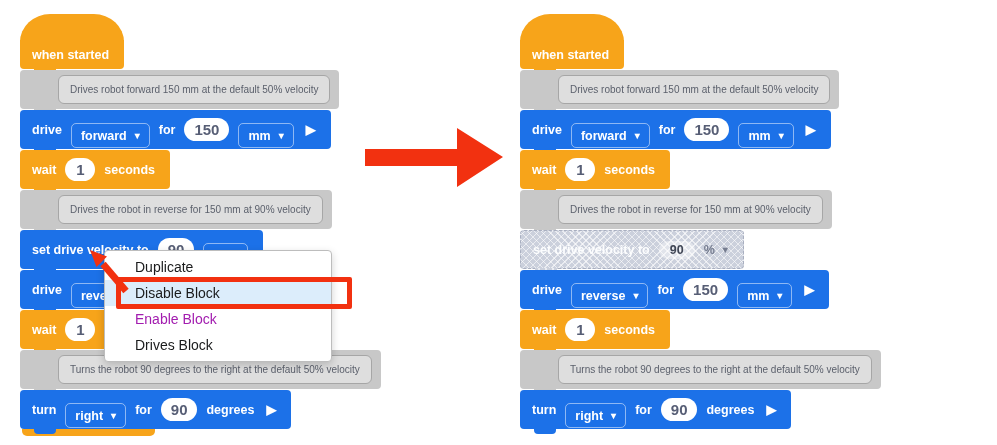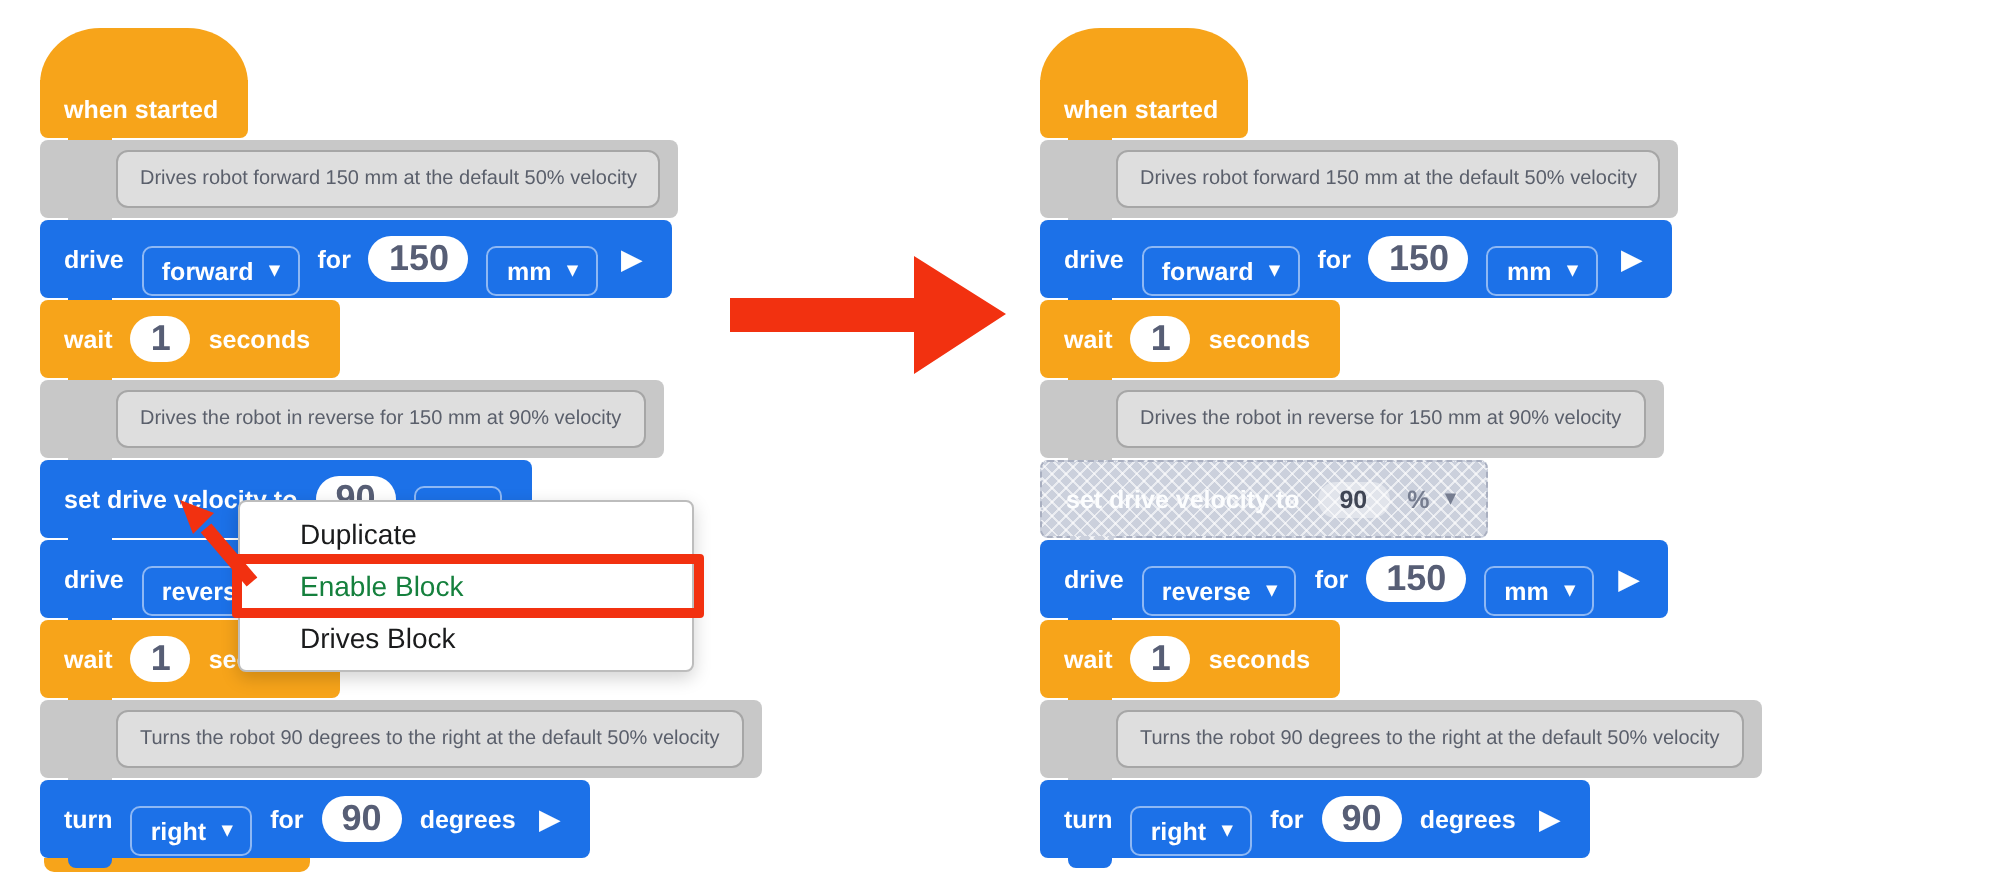--- a/index.html
+++ b/index.html
@@ -37,21 +37,21 @@
   .blk.orange{background:var(--orange);}
   .blk.blue{background:var(--blue);}
   .blk.hat{height:29px; border-radius:0 0 4px 4px;}
   .blk.hat::before{
     content:""; position:absolute; left:0; top:-26px; width:100%; height:28px;
     background:inherit; border-radius:55% 55% 0 0 / 190% 190% 0 0;
   }
   .oval{
     background:#fff; color:var(--field-text); border-radius:14px; min-width:30px;
     padding:0 10px; height:23px; display:inline-flex; align-items:center; justify-content:center;
-    font-weight:600; font-size:18px;
+    font-weight:600; font-size:15px;
   }
   .dd{
     border:1px solid rgba(255,255,255,0.5); border-radius:5px; height:25px; padding:0 9px;
     display:inline-flex; align-items:center; gap:8px; font-weight:600;margin-top:12px;
   }
   .caret{font-size:10px; line-height:1;}
   .play{font-size:13px; margin-left:3px; line-height:1;}
 
   
   .wrap{
@@ -91,28 +91,28 @@
     color:#767D90; display:inline-flex; gap:8px; align-items:center; font-weight:600;
   }
 
   .sliver{
     position:relative; z-index:0; width:133px; height:7px; margin-left:2px; margin-top:-1px;
     background:var(--orange); border-radius:0 0 5px 5px;
   }
 
   
   #context-menu{
-    position:absolute; left:119px; top:250px; width:228px; z-index:50;
+    position:absolute; left:104px; top:250px; width:228px; z-index:50;
     background:#fff; border:1px solid #BDBDBD; border-radius:4px; padding:3px 0;
     box-shadow:0 3px 9px rgba(0,0,0,0.18);
     font-size:14px; color:#1A1B1C;
   }
   .menu-item{height:26px; line-height:26px; padding-left:30px; white-space:nowrap;}
   .menu-item.highlighted{background:#DCEDFB;}
-  .menu-item.disabled{color:#15803d;}
+  .menu-item.disabled{color:#a21caf;}
   #red-box{
     position:absolute; left:116px; top:277px; width:236px; height:32px;
     border:5px solid var(--red); border-radius:2px; z-index:60; pointer-events:none;
   }
   #annotations{position:absolute; left:0; top:0; width:997px; height:445px; z-index:70; pointer-events:none;}
 </style>
 </head>
 <body>
 
 <div id="canvas">
@@ -298,20 +298,21 @@
           <span class="blk-label">for</span>
           <span class="oval">90</span>
           <span class="blk-label">degrees</span>
           <span class="play">▶</span>
         </div>
       </div>
     </div>
 
   <div id="context-menu">
     <div class="menu-item">Duplicate</div>
+    <div class="menu-item highlighted">Disable Block</div>
     <div class="menu-item disabled">Enable Block</div>
     <div class="menu-item">Drives Block</div>
   </div>
   <div id="red-box"></div>
 
   <svg id="annotations">
 
     <polygon points="365,149 457,149 457,128 503,157 457,187 457,166 365,166" fill="#F23110"></polygon>
 
     <g fill="#F23110" stroke="none">

